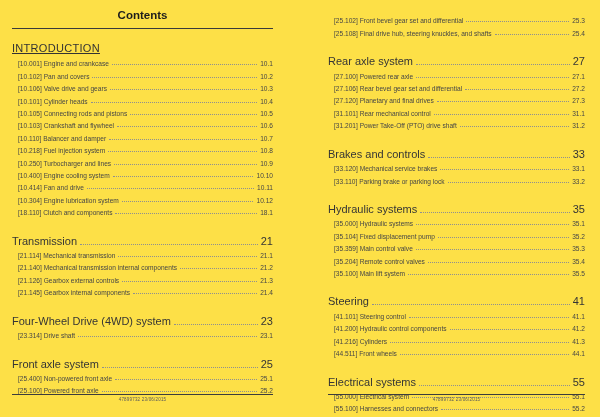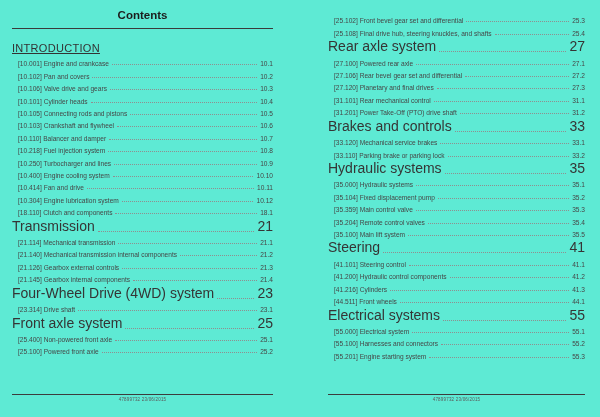--- a/index.html
+++ b/index.html
@@ -5,21 +5,21 @@
   html, body { margin: 0; padding: 0; }
   body {
     width: 600px; height: 417px;
     background: #ffffff;
     font-family: "Liberation Sans", sans-serif;
     color: #3d3d3d;
     overflow: hidden;
   }
   * { box-sizing: border-box; }
 
-  .spread { display: flex; width: 600px; height: 417px; background: #5eead4; }
+  .spread { display: flex; width: 600px; height: 417px; background: #fde047; }
 
   .page { position: relative; width: 300px; height: 417px; }
   .page.left  { padding: 8px 27px 0 12px; }
   .page.right { padding: 12px 15px 0 28px; }
 
   .title {
     font-size: 11.5px;
     font-weight: bold;
     color: #1c1c1c;
     text-align: center;
@@ -47,22 +47,22 @@
   .row .pagenum { white-space: nowrap; }
   .row .dots {
     flex: 1;
     border-bottom: 1px dotted #8f8f8f;
     margin: 0 3px 2px 3px;
     min-width: 8px;
   }
 
   .row.section {
     height: 13.5px;
-    margin-top: 4px;
-    font-size: 14px;
+    margin-top: 17px;
+    font-size: 11px;
     color: #353535;
   }
   .row.entry {
     height: 12.4px;
     font-size: 6.6px;
     color: #464646;
     padding-left: 6px;
   }
 
   .footer {

